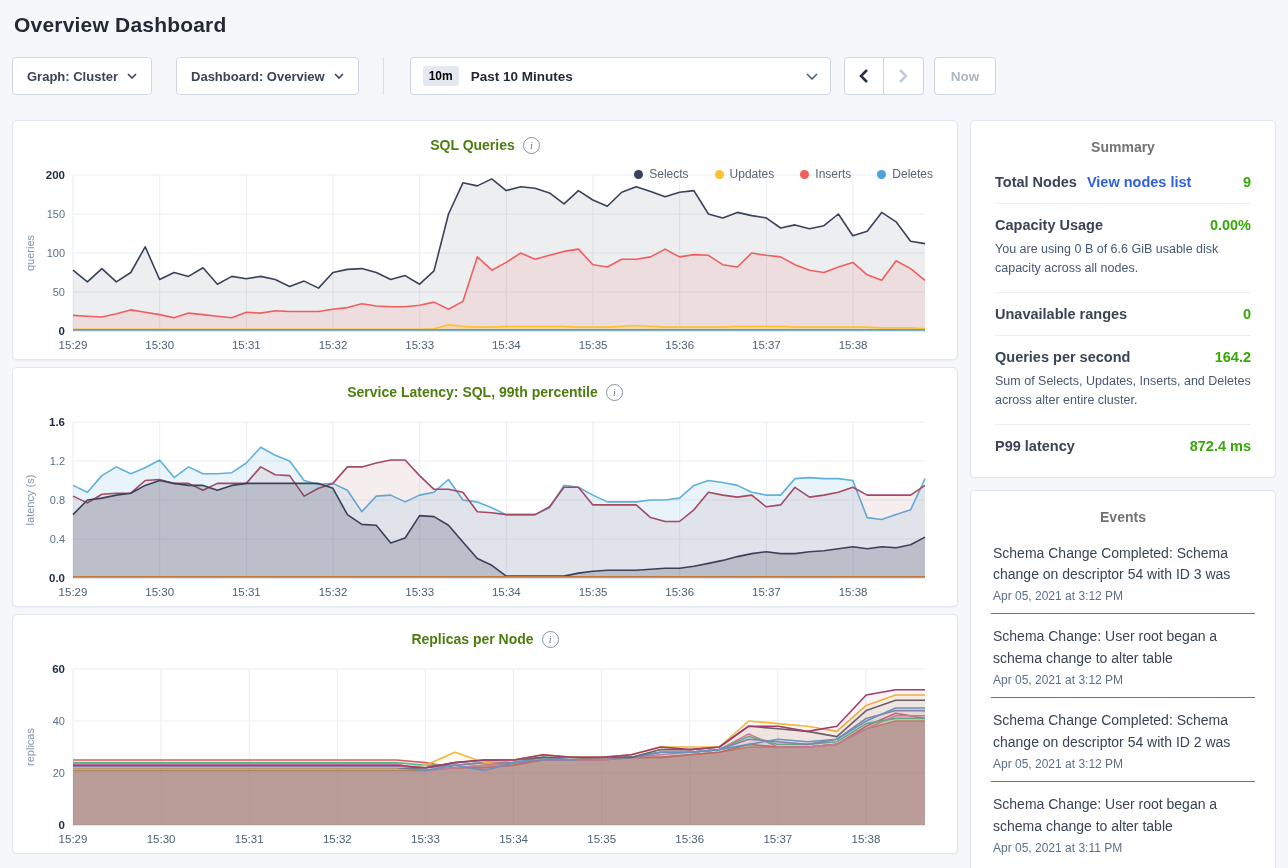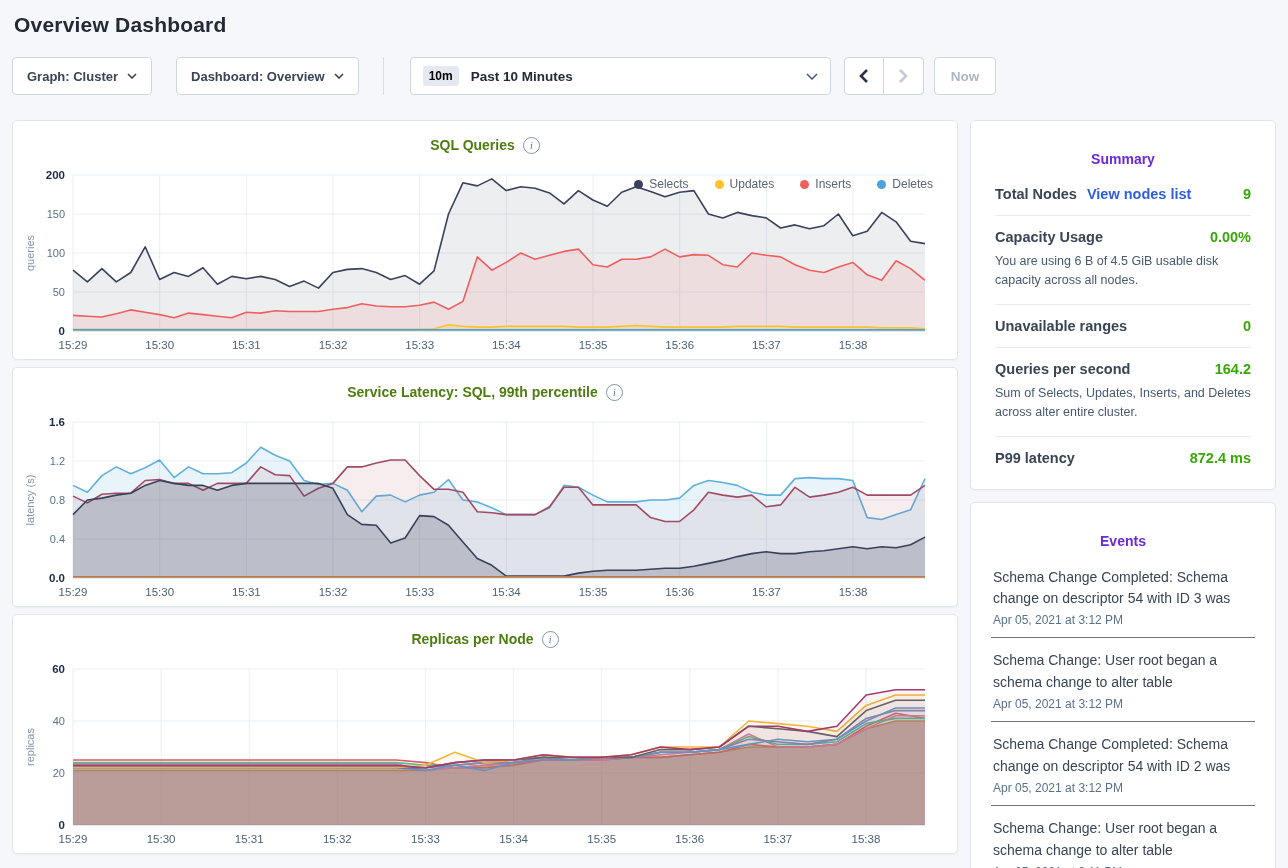--- a/index.html
+++ b/index.html
@@ -23,31 +23,31 @@
   
   .main{display:flex;margin-top:25px;gap:12px;}
   .col-left{width:946px;display:flex;flex-direction:column;gap:7px;}
   .col-right{width:306px;display:flex;flex-direction:column;gap:12px;}
   .panel{background:#fff;border:1px solid #e0e5ee;border-radius:5px;box-shadow:0 1px 2px rgba(40,50,70,.04);box-sizing:border-box;}
   .chart-panel{height:240px;position:relative;padding:0 8px;}
   .chart-title-row{height:36px;display:flex;align-items:center;justify-content:center;gap:8px;padding-top:6px;}
   .chart-title{font-size:14px;font-weight:700;color:#4d7c0f;}
   .info-icon{width:15px;height:15px;border:1px solid #8294ac;border-radius:50%;color:#60718c;font-size:10px;
     line-height:15px;text-align:center;font-family:"Liberation Serif",serif;font-style:italic;display:inline-block;}
-  .legend{position:absolute;top:56px;right:24px;display:flex;gap:26px;z-index:2;}
+  .legend{position:absolute;top:46px;right:24px;display:flex;gap:26px;z-index:2;}
   .legend-item{display:flex;align-items:center;gap:6px;font-size:12px;color:#5a6472;}
   .legend-dot{width:9px;height:9px;border-radius:50%;display:inline-block;}
   svg.chart{display:block;}
   .ytick{font-size:11px;fill:#5a7189;}
   .ytick.bold{font-weight:700;fill:#1c2b45;font-size:11.5px;}
   .xtick{font-size:11.5px;fill:#4d6076;}
   .axis-unit{font-size:11px;fill:#8294ac;}
   
   .summary{padding:18px 24px 10px;}
-  .panel h2{font-size:14px;font-weight:700;color:#6d28d9;text-align:center;margin:12px 0 6px;}
+  .panel h2{font-size:14px;font-weight:700;color:#737373;text-align:center;margin:0 0 6px;}
   .srow{padding:13px 0;border-bottom:1px solid #e9edf3;}
   .srow:last-child{border-bottom:none;}
   .srow-top{display:flex;align-items:center;gap:10px;}
   .slabel{font-size:14.5px;font-weight:700;color:#394455;}
   .slink{font-size:14.5px;font-weight:700;color:#2e5fe0;text-decoration:none;cursor:pointer;}
   .sval{margin-left:auto;font-size:14.5px;font-weight:700;color:#37a806;}
   .sdesc{margin:7px 0 0;font-size:12.5px;color:#475872;line-height:1.55;}
   
   .events{padding:18px 20px 8px;}
   .event-item{padding:12px 2px 10px;border-bottom:1px solid #737373;cursor:pointer;}
@@ -280,21 +280,21 @@
                 <span class="slabel">Total Nodes</span>
                 <a class="slink">View nodes list</a>
                 <span class="sval">9</span>
               </div>
             </div>
             <div class="srow">
               <div class="srow-top">
                 <span class="slabel">Capacity Usage</span>
                 <span class="sval">0.00%</span>
               </div>
-              <p class="sdesc">You are using 6 B of 4.5 GiB usable disk capacity across all nodes.</p>
+              <p class="sdesc">You are using 0 B of 6.6 GiB usable disk capacity across all nodes.</p>
             </div>
             <div class="srow">
               <div class="srow-top">
                 <span class="slabel">Unavailable ranges</span>
                 <span class="sval">0</span>
               </div>
             </div>
             <div class="srow">
               <div class="srow-top">
                 <span class="slabel">Queries per second</span>

